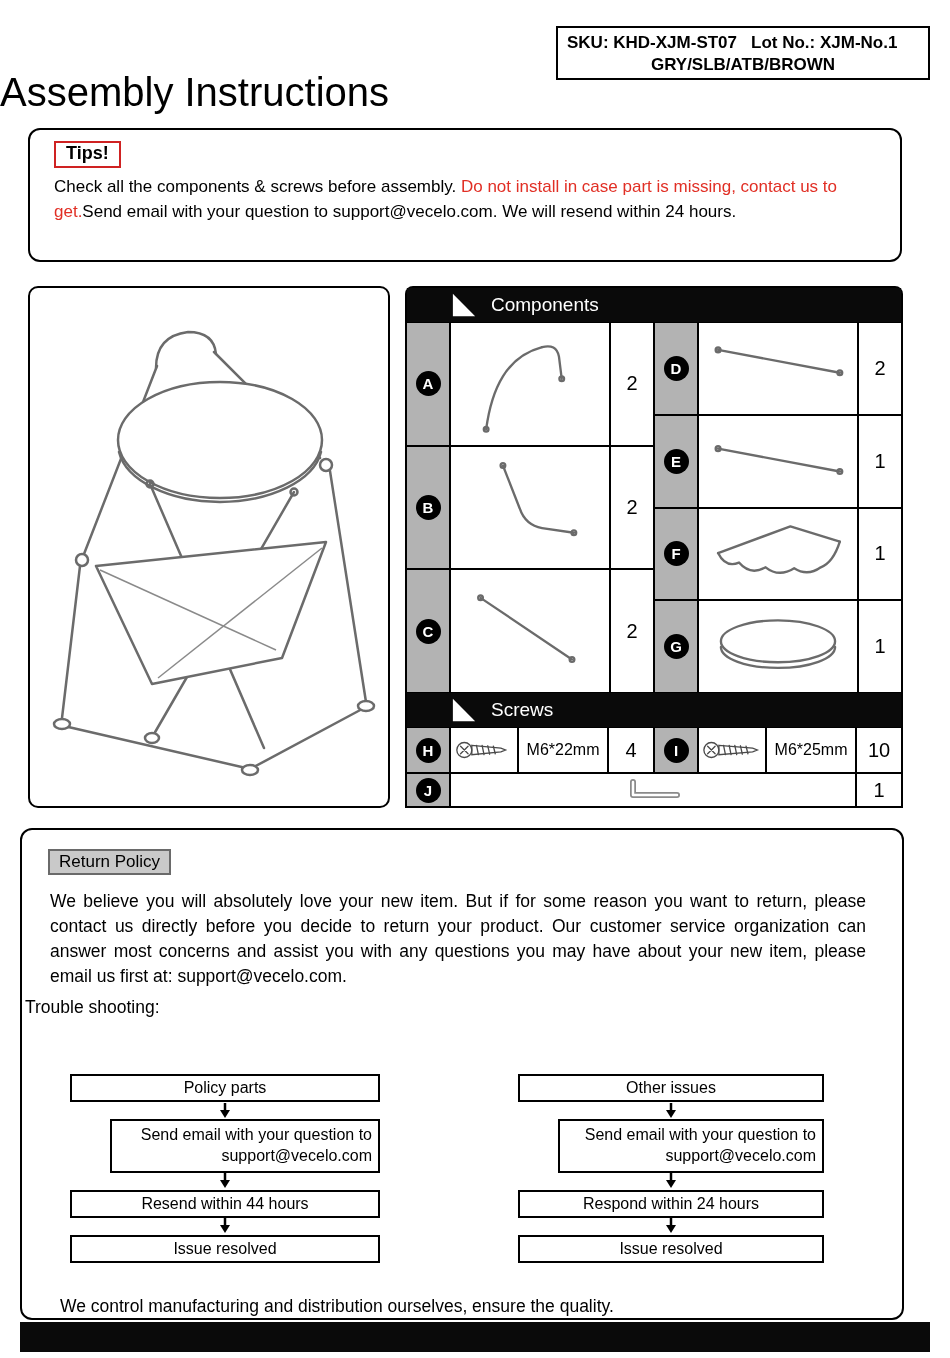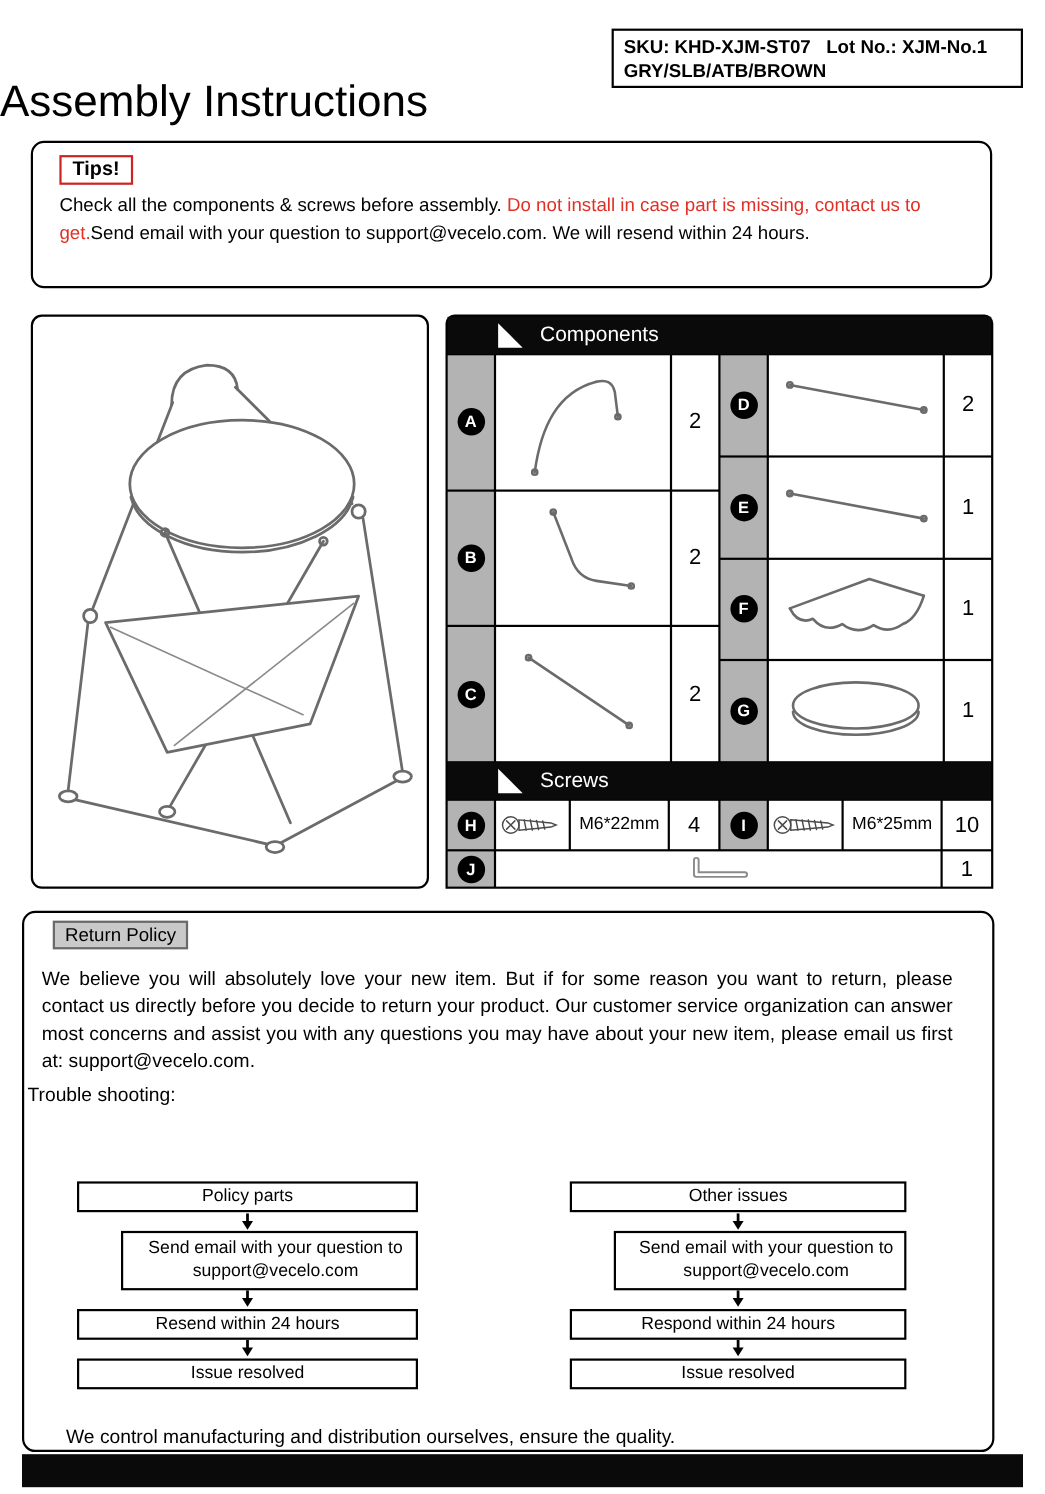--- a/index.html
+++ b/index.html
@@ -3,21 +3,21 @@
 <meta charset="utf-8">
 <style>
   * { margin:0; padding:0; box-sizing:border-box; }
   body { background:#fff; font-family:"Liberation Sans", sans-serif; color:#000; }
   .page { position:relative; width:950px; height:1358px; background:#fff; overflow:hidden;border-radius:29px; }
 
   
   .sku-box { position:absolute; left:556px; top:26px; width:374px; height:54px;
              border:2px solid #000; padding:4px 9px; font-weight:bold; font-size:17px; line-height:1.32; }
   .sku-line1 { display:flex; gap:14px; white-space:nowrap; }
-  .sku-line2 { text-align:left; }
+  .sku-line2 { text-align:center; }
 
   
   .title { position:absolute; top:70px; left:0; width:100%; font-size:40px; font-weight:400; }
 
   
   .tips-box { position:absolute; left:28px; top:128px; width:874px; height:134px;
               border:2px solid #000; border-radius:12px; padding:11px 24px; }
   .tips-label { display:inline-block; border:2px solid #cf2222; color:#000000; font-weight:bold;
                 font-size:18px; padding:0 10px 2px 10px; }
   .tips-text { margin-top:7px; font-size:17px; line-height:1.45; }
@@ -45,30 +45,30 @@
   .badge { width:25px; height:25px; border-radius:50%; background:#000; color:#fff; font-weight:bold;
            font-size:15px; display:flex; align-items:center; justify-content:center; }
   .screws-body { flex:0 0 78px; display:flex; flex-direction:column; gap:2px; background:#000; }
   .screws-row1 { flex:0 0 44px; display:grid; gap:2px; background:#000;
                  grid-template-columns:42px 66px 88px 44px 42px 66px 88px 1fr; }
   .screws-row2 { flex:1 1 auto; display:grid; gap:2px; background:#000;
                  grid-template-columns:42px 1fr 44px; }
 
   
   .rp-box { position:absolute; left:20px; top:828px; width:884px; height:492px;
-            border:2px solid #000; border-radius:12px; padding-top:7px; }
+            border:2px solid #000; border-radius:12px; padding-top:19px; }
   .rp-label { display:inline-block; margin-left:26px; background:#c9c9c9; border:2px solid #6a6a6a;
               font-size:17px; padding:1px 9px; }
-  .rp-para { margin:14px 36px 0 16px; font-size:17.5px; line-height:1.42; text-align:justify; }
+  .rp-para { margin:14px 36px 0 28px; font-size:17.5px; line-height:1.42; text-align:justify; }
   .rp-para.second { margin-top:0; }
   .rp-trouble { margin:9px 0 0 3px; font-size:17.5px; }
   .flow { position:absolute; }
   .fbox { border:2px solid #000; min-height:28px; background:#fff; display:flex; align-items:center;
           justify-content:center; font-size:16px; }
-  .fbox.email { display:block; text-align:center; padding:4px 6px 4px 17px; line-height:1.3; min-height:48px;margin-left:40px; }
+  .fbox.email { display:block; text-align:right; padding:4px 6px 4px 17px; line-height:1.3; min-height:48px;margin-left:40px; }
   .farrow { height:17px; display:flex; align-items:center; justify-content:center; }
   .rp-closing { position:absolute; left:38px; top:466px; font-size:17.5px; }
 
   
   .footer-bar { position:absolute; left:20px; top:1322px; width:910px; height:30px; background:#0a0a0a; }
 
   .line-art { stroke:#6b6b6b; stroke-width:2.5; fill:none; stroke-linecap:round; stroke-linejoin:round; }
   .line-art-thin { stroke:#8a8a8a; stroke-width:1.5; fill:none; }
   .screw-art { stroke:#4a4a4a; stroke-width:1.4; fill:none; stroke-linecap:round; }
 </style>
@@ -328,21 +328,21 @@
       <div class="fbox email">
         <div>Send email with your question to</div>
         <div>support@vecelo.com</div>
       </div>
       <div class="farrow">
         <svg width="14" height="16" viewBox="0 0 14 16">
             <line x1="7" y1="0" x2="7" y2="8" stroke="#000" stroke-width="2.5"></line>
             <polygon points="2,7 12,7 7,15" fill="#000"></polygon>
           </svg>
       </div>
-      <div class="fbox">Resend within 24 hours</div>
+      <div class="fbox">Resend within 44 hours</div>
       <div class="farrow">
         <svg width="14" height="16" viewBox="0 0 14 16">
             <line x1="7" y1="0" x2="7" y2="8" stroke="#000" stroke-width="2.5"></line>
             <polygon points="2,7 12,7 7,15" fill="#000"></polygon>
           </svg>
       </div>
       <div class="fbox">Issue resolved</div>
     </div>
 
     <div class="flow" style="left:496px; top:244px; width:306px;">

